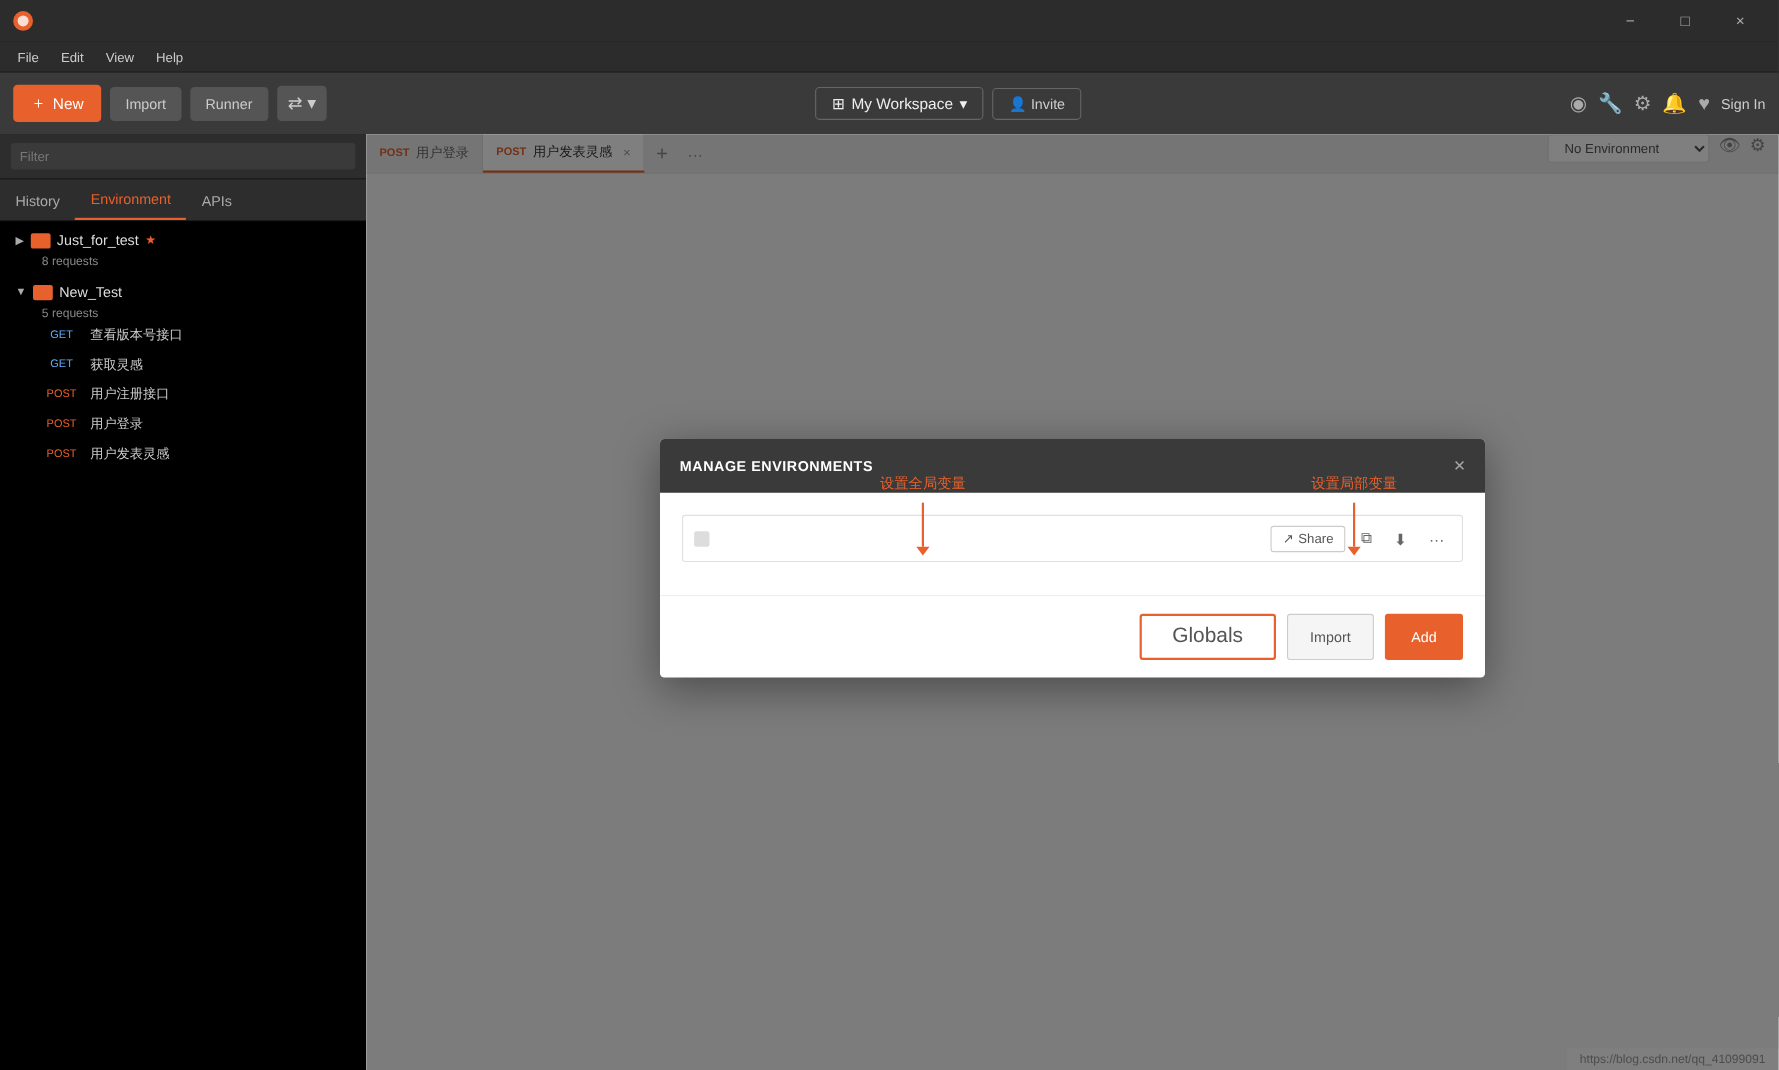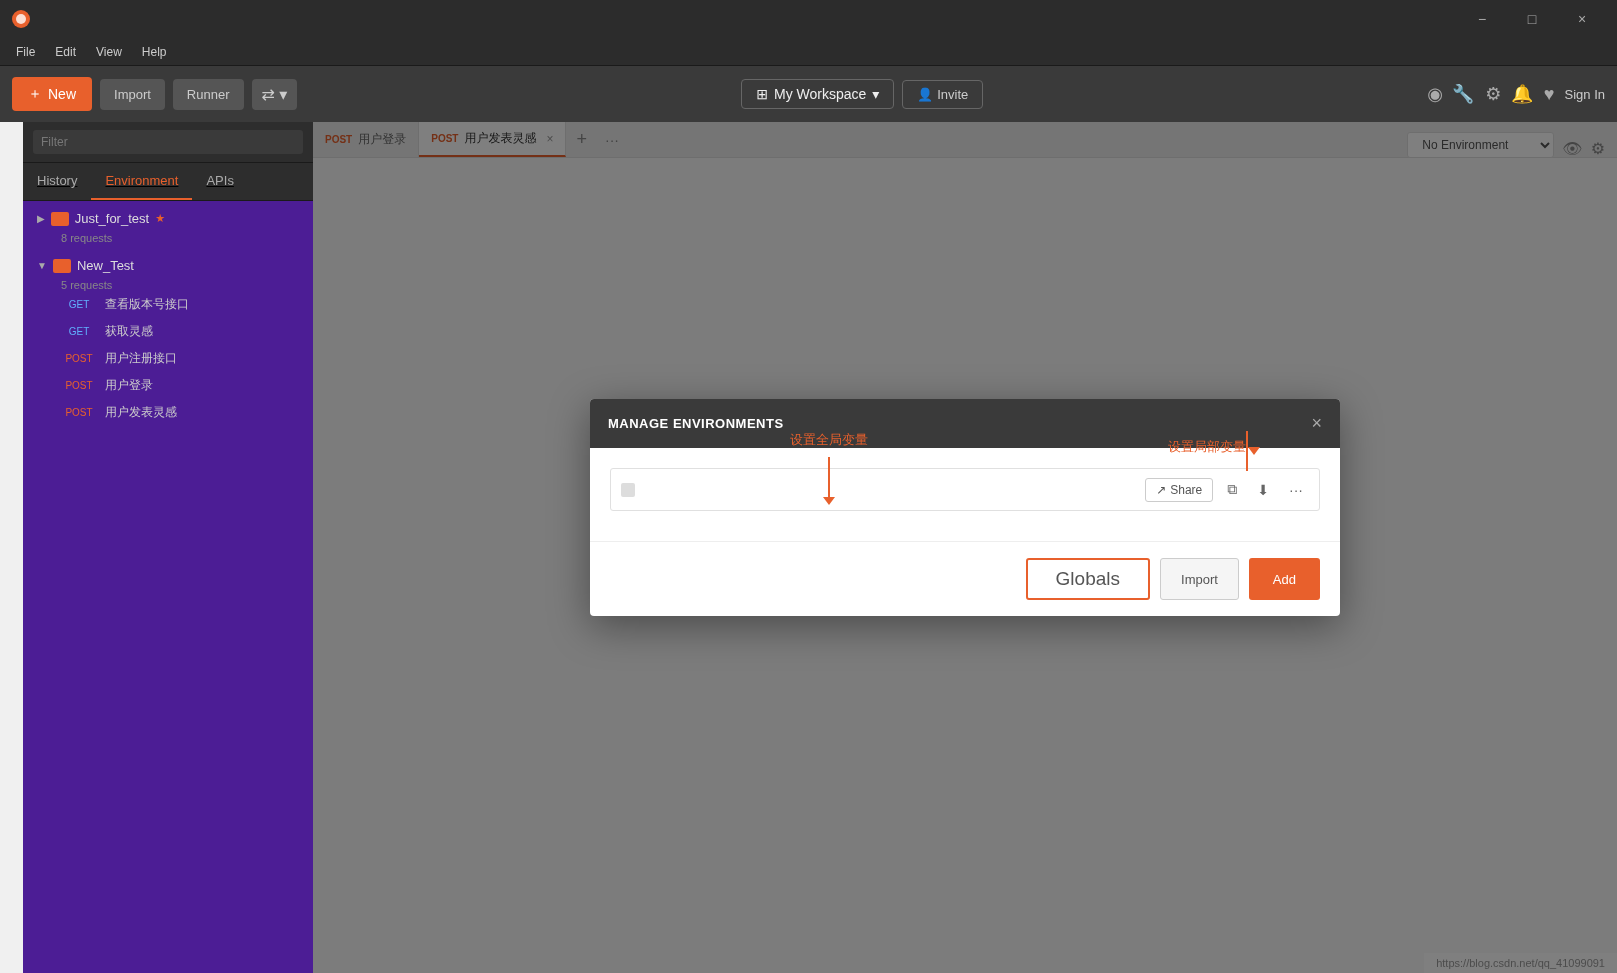--- a/index.html
+++ b/index.html
@@ -97,25 +97,24 @@
 
     
     .main-layout {
       display: flex;
       height: calc(973px - 38px - 28px - 56px);
       background: #f0f0f0;
     }
 
     
     .sidebar {
-      width: 290px;
-      background: #4c1d95;
+      width: 333px;
+      background: #000000;
       display: flex;
       flex-direction: column;
-      margin-left: 23px;
     }
     .sidebar-search {
       padding: 8px 10px;
       background: #2d2d2d;
       border-bottom: 1px solid #1a1a1a;
     }
     .sidebar-search input {
       width: 100%;
       background: #3a3a3a;
       border: none;
@@ -123,22 +122,21 @@
       padding: 5px 8px;
       color: #ccc;
       font-size: 12px;
       outline: none;
     }
     .sidebar-search input::placeholder { color: #777; }
     .sidebar-tabs {
       display: flex;
       background: #2d2d2d;
       border-bottom: 1px solid #1a1a1a;
-      align-items: flex-start;
-      text-decoration: underline;
+      align-items: flex-end;
     }
     .sidebar-tab {
       padding: 10px 14px;
       color: #aaa;
       font-size: 13px;
       cursor: pointer;
     }
     .sidebar-tab.active { color: #e8602c; border-bottom: 2px solid #e8602c; }
     .sidebar-apis { padding: 10px 14px; color: #aaa; font-size: 13px; cursor: pointer; }
     .sidebar-actions {
@@ -331,21 +329,21 @@
       font-size: 13px;
       cursor: pointer;
       font-weight: 500;
     }
 
     
     .env-bar {
       position: absolute;
       top: 0; right: 0;
       display: flex;
-      align-items: flex-end;
+      align-items: flex-start;
       gap: 8px;
       padding: 0 12px;
       height: 36px;
     }
     .env-select {
       background: white;
       border: 1px solid #ddd;
       border-radius: 3px;
       padding: 4px 28px 4px 10px;
       font-size: 12px;
@@ -535,21 +533,21 @@
         </div>
 
         <div style="position: relative; padding: 0 20px;">
 
           <div style="position: absolute; left: 200px; top: -90px; display: flex; flex-direction: column; align-items: center;">
             <span style="color: #e8602c; font-size: 13px; font-weight: 500; margin-bottom: 8px;">设置全局变量</span>
             <div style="width: 2px; height: 40px; background: #e8602c;"></div>
             <div style="width: 0; height: 0; border-left: 6px solid transparent; border-right: 6px solid transparent; border-top: 8px solid #e8602c;"></div>
           </div>
 
-          <div style="position: absolute; right: 80px; top: -90px; display: flex; align-items: center;">
+          <div style="position: absolute; right: 80px; top: -90px; display: flex; flex-direction: column; align-items: center;">
             <span style="color: #e8602c; font-size: 13px; font-weight: 500; margin-bottom: 8px;">设置局部变量</span>
             <div style="width: 2px; height: 40px; background: #e8602c;"></div>
             <div style="width: 0; height: 0; border-left: 6px solid transparent; border-right: 6px solid transparent; border-top: 8px solid #e8602c;"></div>
           </div>
         </div>
 
         <div class="modal-footer">
           <button class="btn-globals">Globals</button>
           <button class="btn-import">Import</button>
           <button class="btn-add">Add</button>

